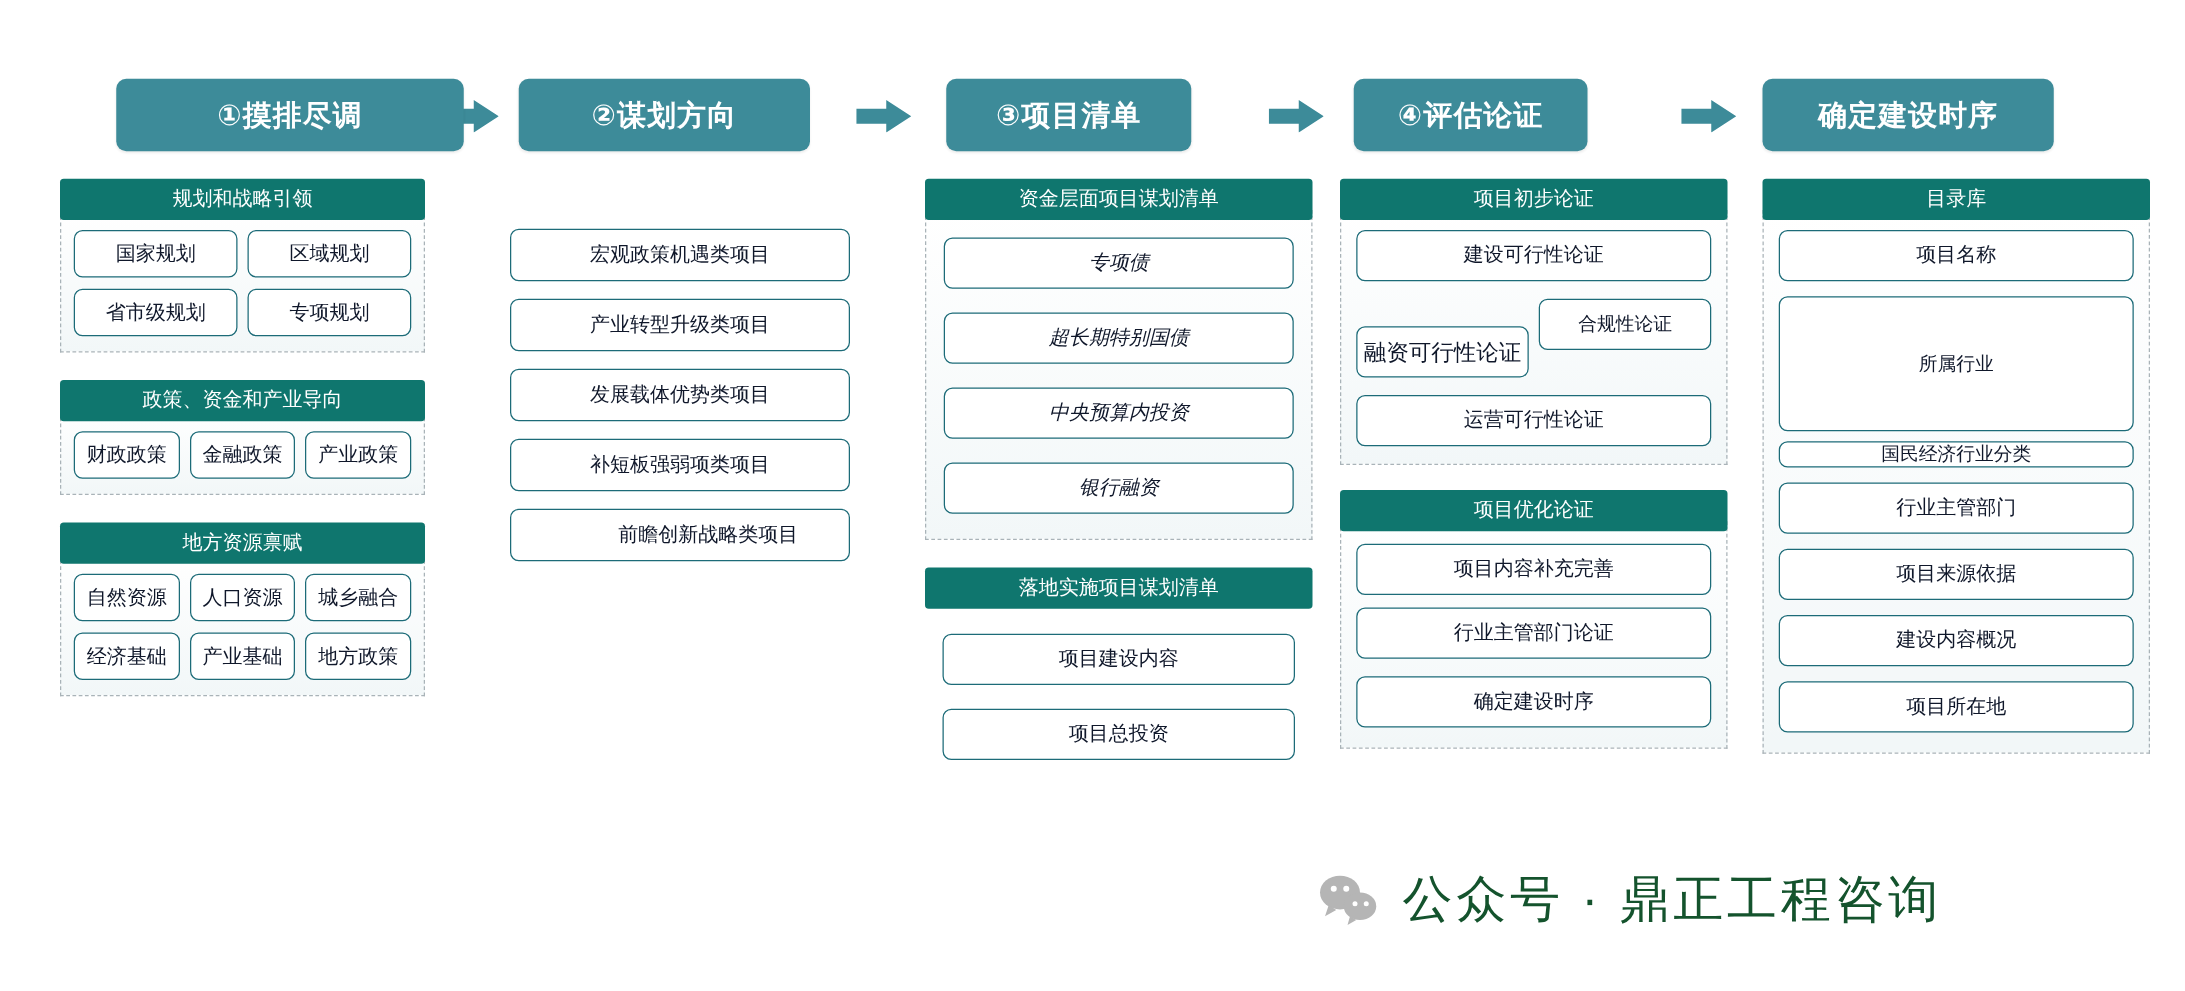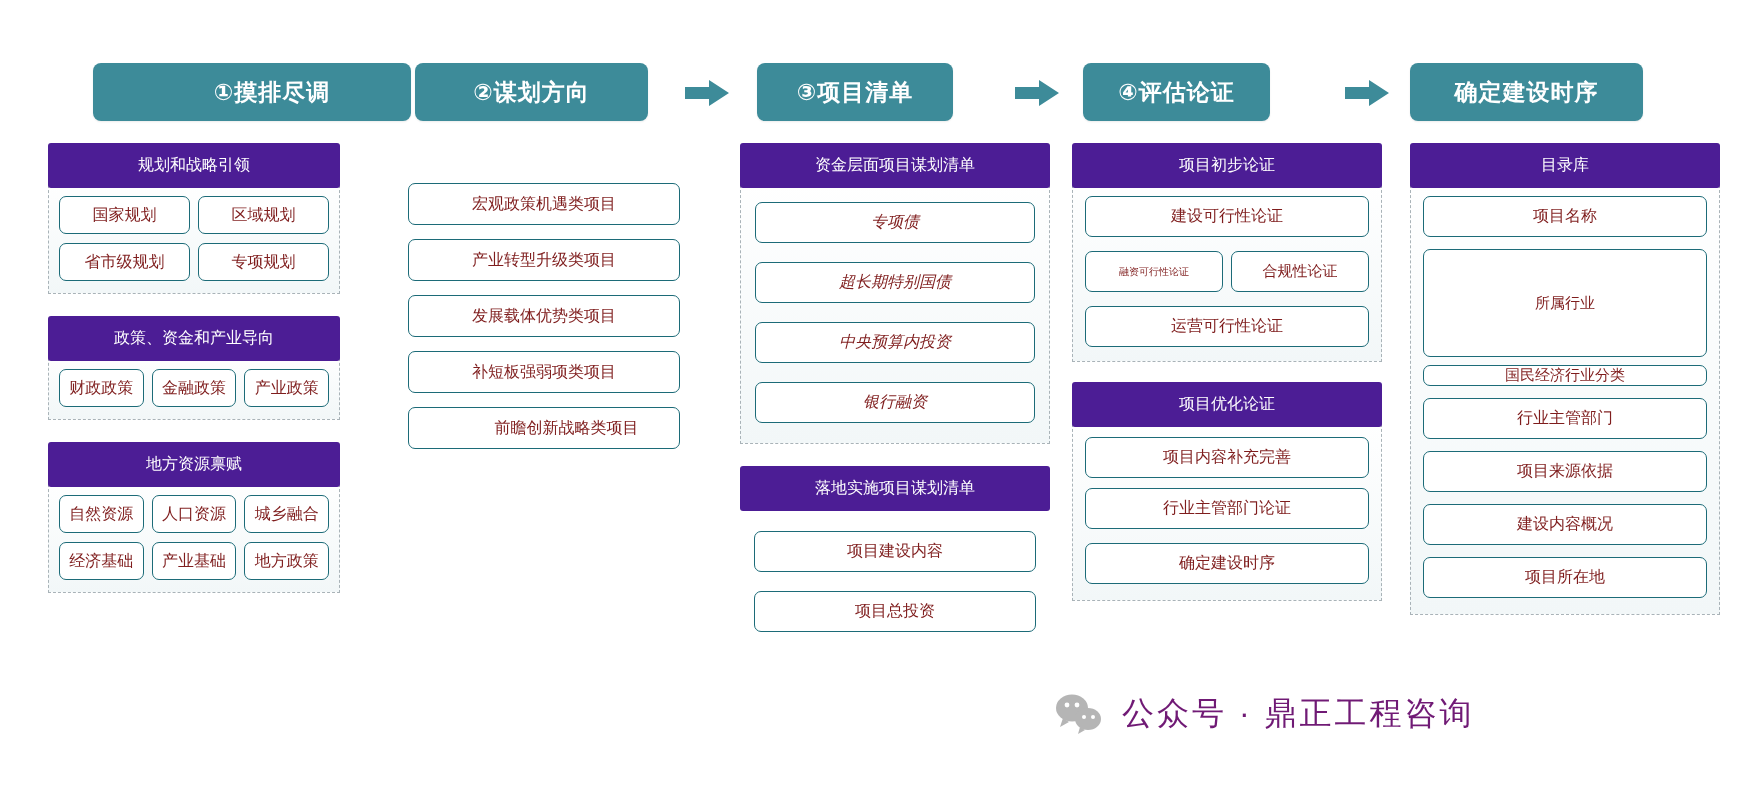--- a/index.html
+++ b/index.html
@@ -25,45 +25,45 @@
     background:#3d8b99;
     color:#ffffff;
     border-radius:8px;
     height:58px;
     display:flex;align-items:center;justify-content:center;
     font-size:23px;font-weight:bold;
     letter-spacing:1px;
     margin-top:63px;
     box-shadow:0 1px 2px rgba(0,0,0,.08);
   }
-  .col-1 .step-pill{width:278px;margin-left:45px;padding-left:40px;}
+  .col-1 .step-pill{width:278px;margin-left:45px;}
   .col-2 .step-pill{width:233px;margin-left:7px;}
   .col-3 .step-pill{width:196px;margin-left:17px;}
   .col-4 .step-pill{width:187px;margin-left:11px;}
   .col-5 .step-pill{width:233px;margin-left:0px;}
 
   
   .arrow{
     position:absolute;
     top:80px;
     width:44px;height:26px;
   }
   .arrow svg{display:block;}
   .arrow-1{left:355px;}
   .arrow-2{left:685px;}
   .arrow-3{left:1015px;}
   .arrow-4{left:1345px;}
 
   
   .group{margin-top:22px;}
   .group-title{
-    background:#4c1d95;
+    background:#0f766e;
     color:#ffffff;
     font-size:16px;
-    height:45px;
+    height:33px;
     display:flex;align-items:center;justify-content:center;
     border-radius:3px;
     position:relative;
     z-index:2;
   }
   .group-body{
     border:1px dashed #a9b3b8;
     border-top:none;
     margin-top:-8px;
     padding:16px 10px 12px 10px;
@@ -74,21 +74,21 @@
     background:none;
     padding:10px 0 0 0;
     margin-top:6px;
   }
 
   
   .card{
     background:#ffffff;
     border:1.4px solid #1c6b78;
     border-radius:7px;
-    color:#7f1d1d;
+    color:#0f172a;
     font-size:16px;
     height:38px;
     display:flex;align-items:center;justify-content:center;
     box-sizing:border-box;
     white-space:nowrap;
   }
   .card-row{display:flex;gap:8px;margin-bottom:9px;}
   .card-row:last-child{margin-bottom:0;}
   .card-row > .card{flex:1;}
 
@@ -100,22 +100,22 @@
   .col-3 .card:last-child{margin-bottom:0;}
 
   .col-4 .card{height:41px;}
   .col-5 .card{height:41px;}
 
   
   .watermark{
     position:absolute;
     left:1052px;top:692px;
     display:flex;align-items:center;gap:16px;
-    color:#701a75;
-    font-size:32px;
+    color:#14532d;
+    font-size:40px;
     letter-spacing:3px;
     pointer-events:none;
     user-select:none;
   }
   .wm-icon{width:54px;height:42px;position:relative;flex:0 0 auto;}
 </style>
 </head>
 <body>
 
 <div class="canvas">
@@ -224,21 +224,21 @@
   <div class="col col-4">
     <div class="step-pill">④评估论证</div>
 
     <div class="group" style="margin-top:22px;">
       <div class="group-title">项目初步论证</div>
       <div class="group-body" style="padding:16px 12px 14px 12px;">
         <div class="card-row" style="margin-bottom:14px;">
           <div class="card">建设可行性论证</div>
         </div>
         <div class="card-row" style="margin-bottom:14px;">
-          <div class="card" style="font-size:10px;">融资可行性论证</div>
+          <div class="card" style="font-size:18px;margin-top:22px;">融资可行性论证</div>
           <div class="card" style="font-size:15px;">合规性论证</div>
         </div>
         <div class="card-row">
           <div class="card">运营可行性论证</div>
         </div>
       </div>
     </div>
 
     <div class="group" style="margin-top:20px;">
       <div class="group-title">项目优化论证</div>

